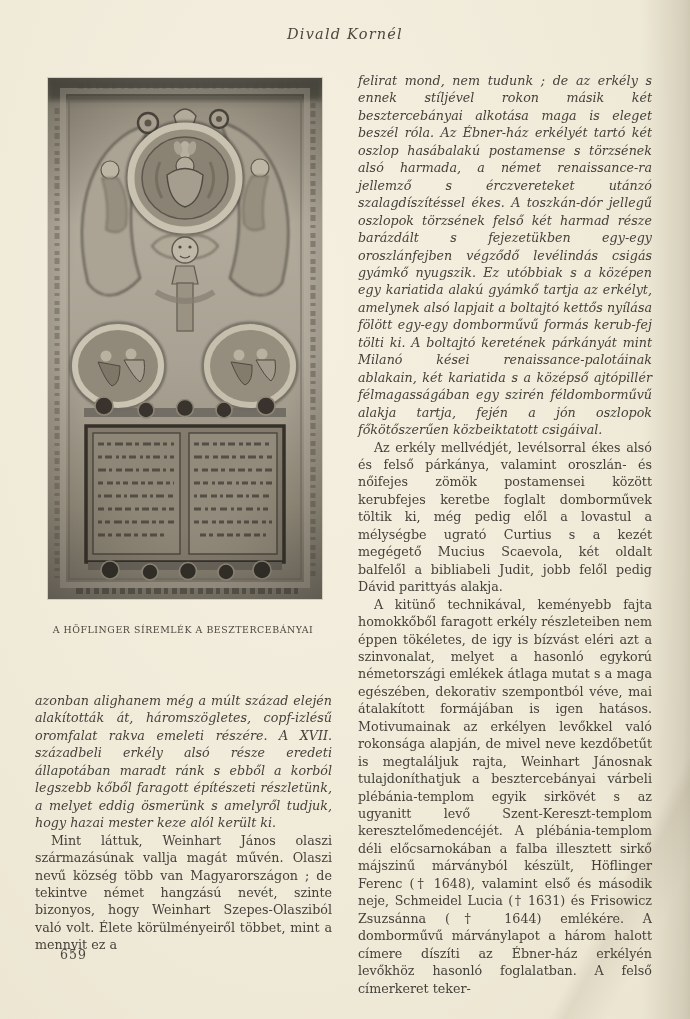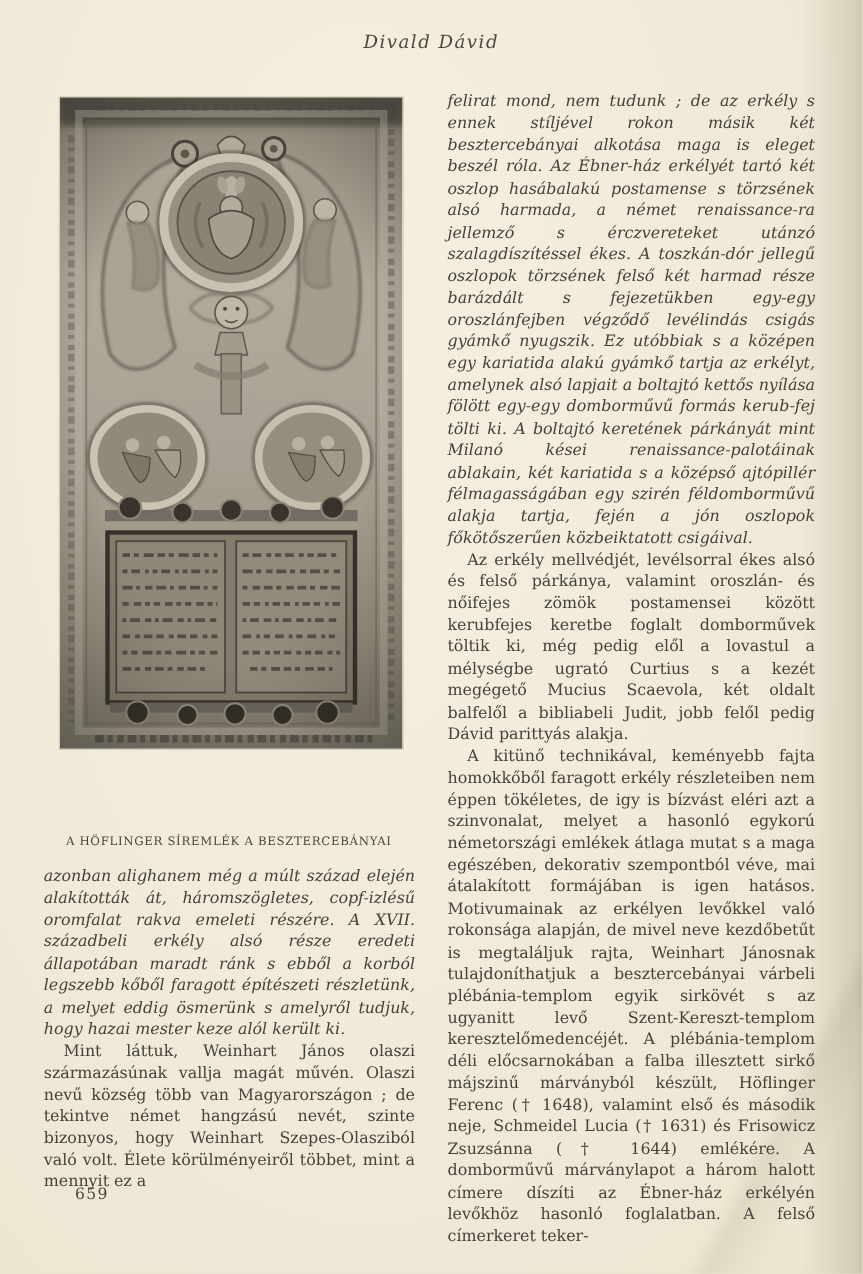--- a/index.html
+++ b/index.html
@@ -26,38 +26,38 @@
     text-align:center;font-style:italic;font-size:14.5px;
     letter-spacing:1.2px;color:#4d483e;
   }
   .photo{
     position:absolute;left:48px;top:78px;width:274px;height:521px;
     box-shadow:0 0 0 1px rgba(120,110,90,.25);
   }
   .caption{
     position:absolute;left:30px;top:623px;width:306px;
     text-align:center;font-size:9.4px;line-height:14.5px;
-    letter-spacing:.55px;color:#4b463c;margin-top:44px;
+    letter-spacing:.55px;color:#4b463c;
   }
   .col{position:absolute;font-size:12.7px;line-height:17.45px;text-align:justify;}
   .col p{margin:0;text-indent:1.25em;hyphens:none;}
   .col p.noindent{text-indent:0;font-style:italic;}
   .col-left{left:35px;top:692px;width:297px;}
   .col-right{left:358px;top:72px;width:294px;}
   .page-number{
     position:absolute;left:60px;top:947px;font-size:12.5px;
     letter-spacing:1px;color:#4b463c;
   }
 </style>
 </head>
 <body>
 
 <div class="page">
 
-  <div class="running-head">Divald Dávid</div>
+  <div class="running-head">Divald Kornél</div>
 
   <div class="photo">
     <svg width="274" height="521" viewBox="0 0 274 521" xmlns="http://www.w3.org/2000/svg">
       <defs>
         <linearGradient id="stoneV" x1="0" y1="0" x2="0" y2="1">
           <stop offset="0" stop-color="#635f55"></stop>
           <stop offset=".06" stop-color="#968f80"></stop>
           <stop offset=".28" stop-color="#b2ab9c"></stop>
           <stop offset=".55" stop-color="#a9a294"></stop>
           <stop offset=".82" stop-color="#97907f"></stop>

